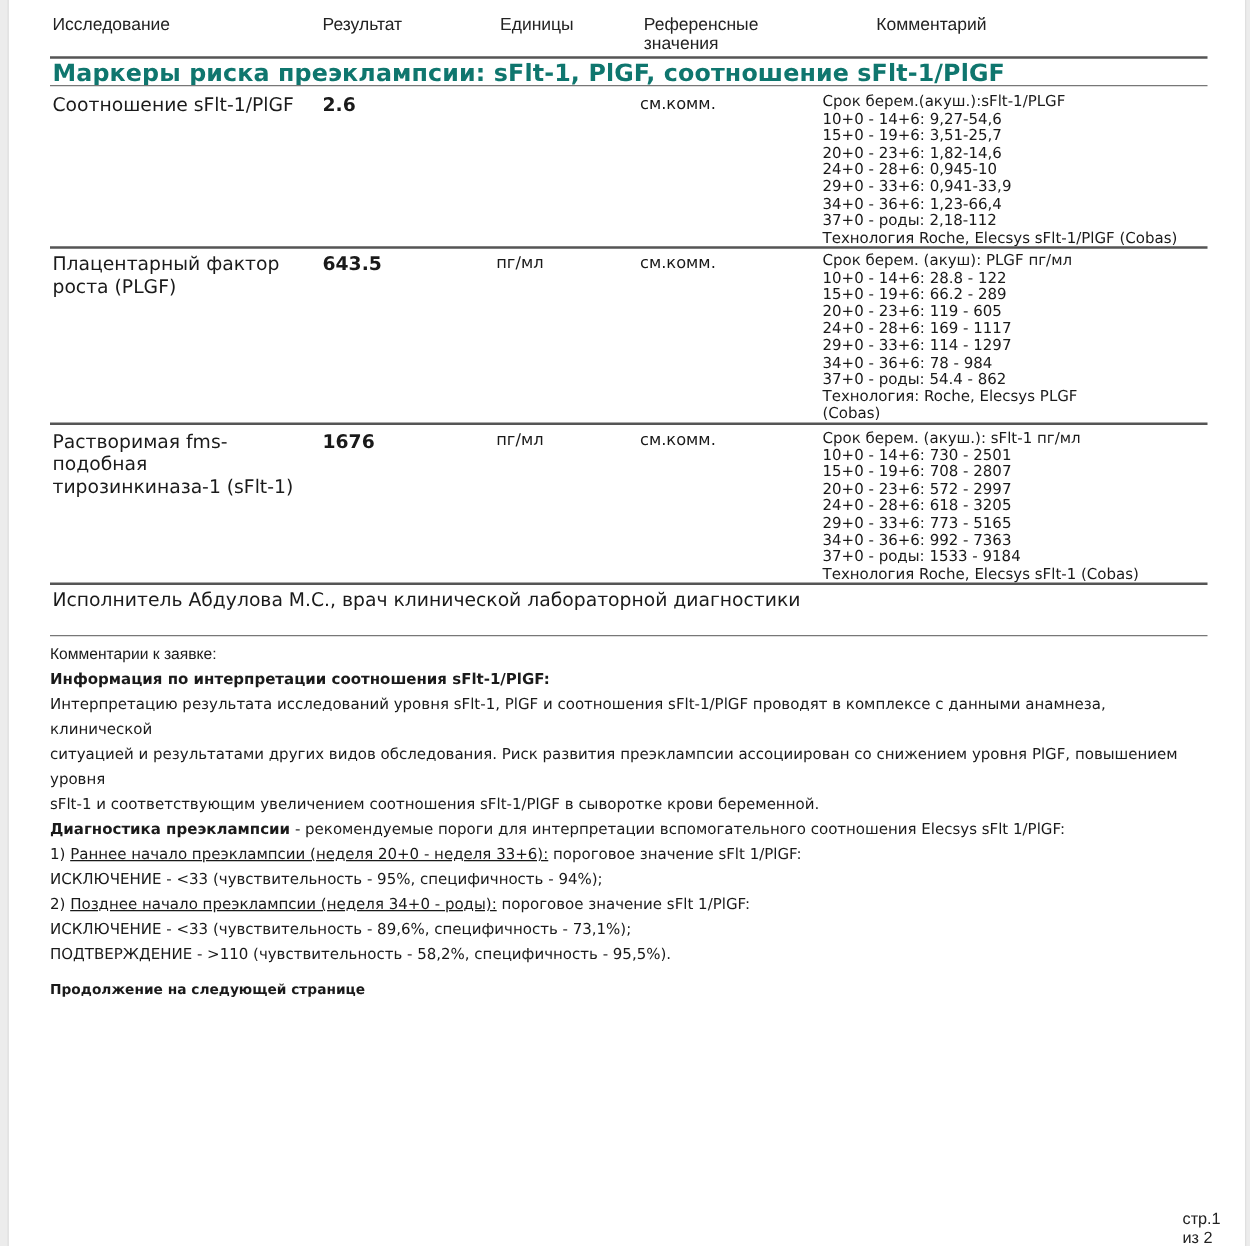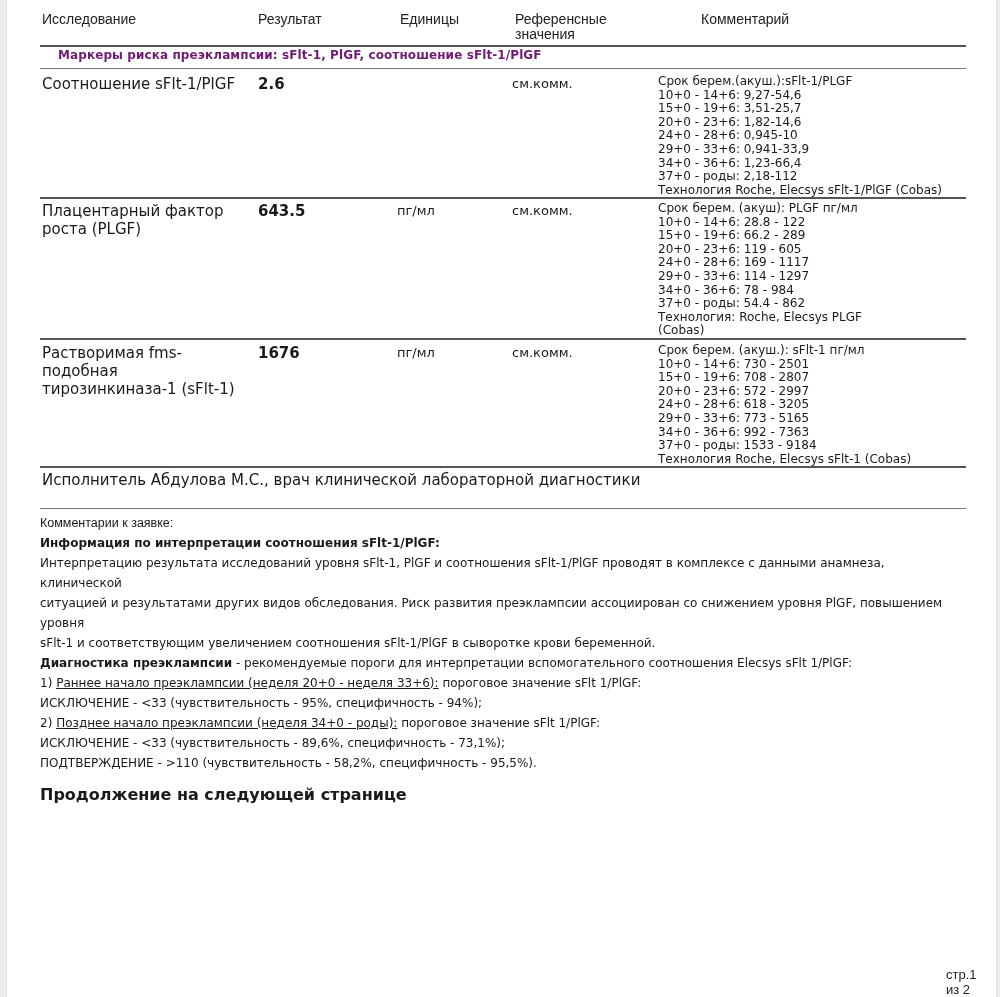--- a/index.html
+++ b/index.html
@@ -20,38 +20,38 @@
     .thead { position: absolute; top: 12px; left: 0; width: 926px; height: 32px; font-family: "Liberation Sans", sans-serif; font-size: 14px; color: #222; }
     .thead span { position: absolute; top: 0; line-height: 15px; }
     .th-test { left: 2px; }
     .th-result { left: 218px; }
     .th-units { left: 360px; }
     .th-ref { left: 475px; width: 120px; }
     .th-comment { left: 628px; margin-left: 33px; }
     .rule { position: absolute; left: 0; width: 926px; height: 2px; background: #555; }
     .rule.thin { height: 1px; background: #777; }
 
-    .section-title { position: absolute; top: 48px; left: 18px; font-size: 12px; font-weight: bold; color: #701a75; white-space: nowrap; letter-spacing: 0.1px; }
+    .section-title { position: absolute; top: 48px; left: 2px; font-size: 19px; font-weight: bold; color: #0f766e; white-space: nowrap; letter-spacing: 0.1px; }
 
     .row { position: absolute; left: 0; width: 926px; }
     .cell-name { position: absolute; left: 2px; width: 205px; font-size: 15px; line-height: 18px; color: #1a1a1a; }
     .cell-result { position: absolute; left: 218px; font-size: 15px; font-weight: bold; line-height: 18px; text-align: right; }
     .cell-units { position: absolute; left: 357px; font-size: 13px; line-height: 18px; }
     .cell-ref { position: absolute; left: 472px; font-size: 13px; line-height: 18px; }
     .cell-comment { position: absolute; left: 618px; font-size: 12px; line-height: 13.6px; color: #1a1a1a; }
     .cell-comment div { white-space: nowrap; }
 
     .executor { position: absolute; top: 471px; left: 2px; font-size: 15px; color: #1a1a1a; white-space: nowrap; }
 
     .notes { position: absolute; top: 513px; left: 0; width: 926px; font-size: 12px; line-height: 20px; color: #1a1a1a; }
     .notes .lbl { font-family: "Liberation Sans", sans-serif; font-size: 12.5px; }
     .notes b { font-weight: bold; }
     .notes u { text-decoration: underline; }
     .notes p { margin: 0; }
-    .cont { position: absolute; top: 785px; left: 0; font-size: 16px; font-weight: bold; }
+    .cont { position: absolute; top: 785px; left: 0; font-size: 11px; font-weight: bold; }
     .pager { position: absolute; top: 967px; left: 891px; font-family: "Liberation Sans", sans-serif; font-size: 13px; color: #222; margin-left: 15px; }
   </style>
 </head>
 <body>
 
 <div class="edge-left"></div>
 <div class="edge-right"></div>
 
 <div class="page">
 

